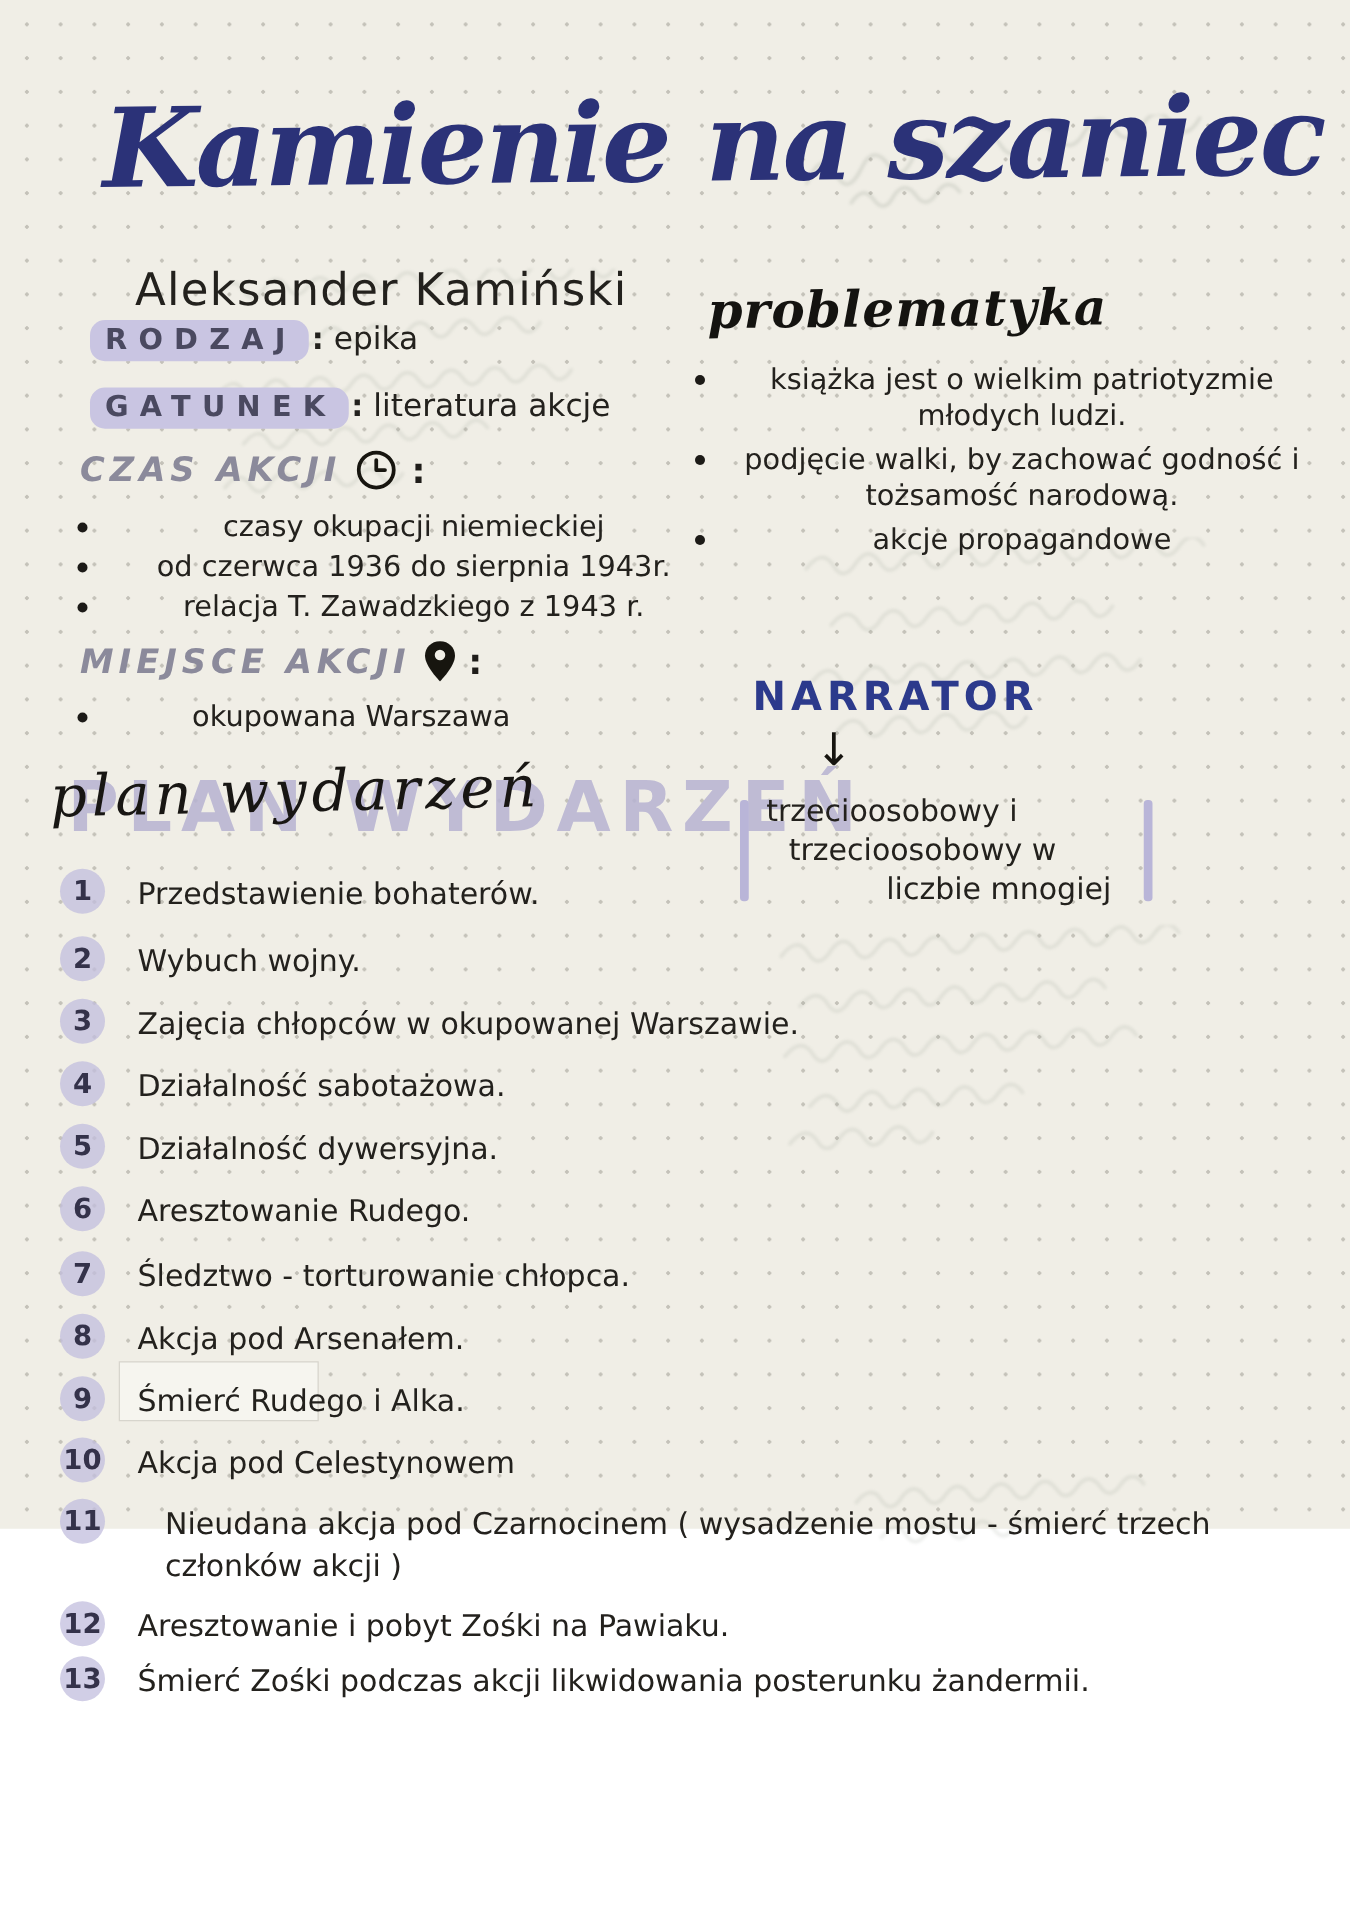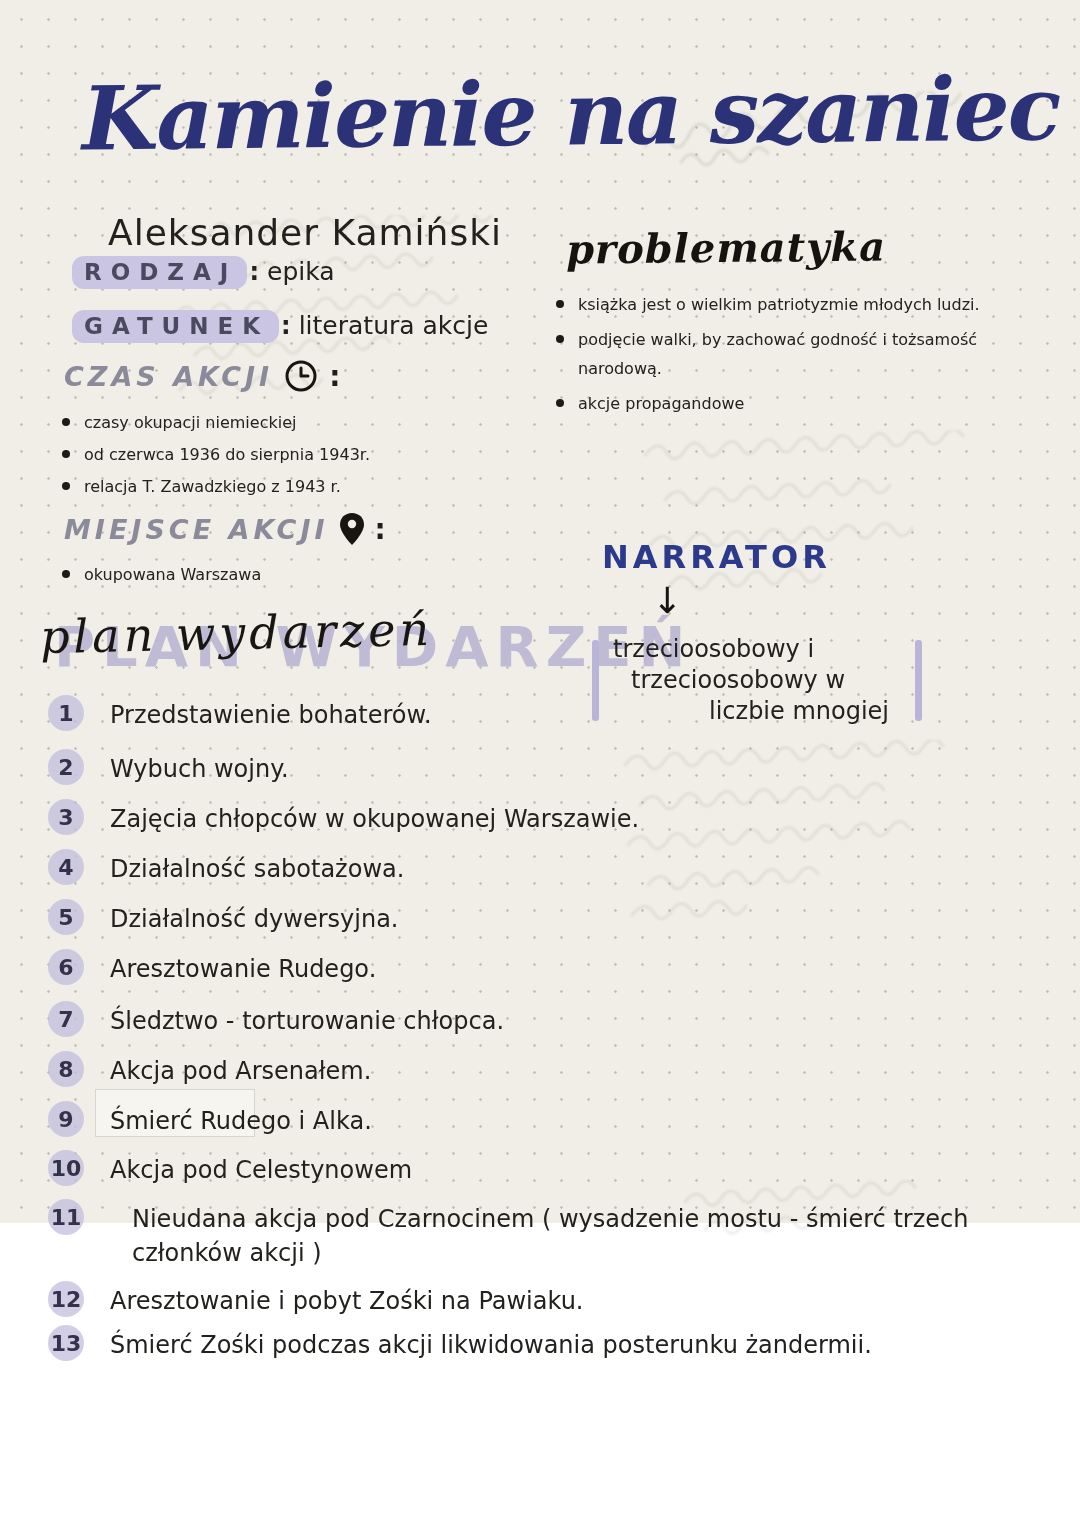--- a/index.html
+++ b/index.html
@@ -39,21 +39,21 @@
   .meta-value{ font-size:25px; }
   .gray-label{
     font-size:27px; letter-spacing:4px; color:#8b8a9b; font-weight:bold; white-space:nowrap;font-style:italic;
   }
   .row-czas{ position:absolute; left:64px; top:358px; display:flex; align-items:center; gap:10px; }
   .row-miejsce{ position:absolute; left:64px; top:512px; display:flex; align-items:center; gap:10px; }
   .ink-colon{ font-size:28px; font-weight:bold; color:#1f1d1a; }
   .icon-wrap{ display:inline-flex; align-items:center; }
   
   .blist{ position:absolute; list-style:none; }
-  .blist li{ position:relative; padding-left:26px; font-size:16px; line-height:29px; margin-bottom:3px; }
+  .blist li{ position:relative; padding-left:26px; font-size:23px; line-height:29px; margin-bottom:3px;text-align:center; }
   .blist li::before{
     content:""; position:absolute; left:4px; top:10px; width:8px; height:8px;
     border-radius:50%; background:#1c1a17;
   }
   .list-czas{ left:58px; top:408px; width:520px; }
   .list-miejsce{ left:58px; top:560px; width:420px; }
   .list-problemy{ left:552px; top:290px; width:505px; }
   .list-problemy li{ margin-bottom:6px; }
   
   .plan-head{ position:absolute; left:40px; top:598px; width:560px; height:90px; }

